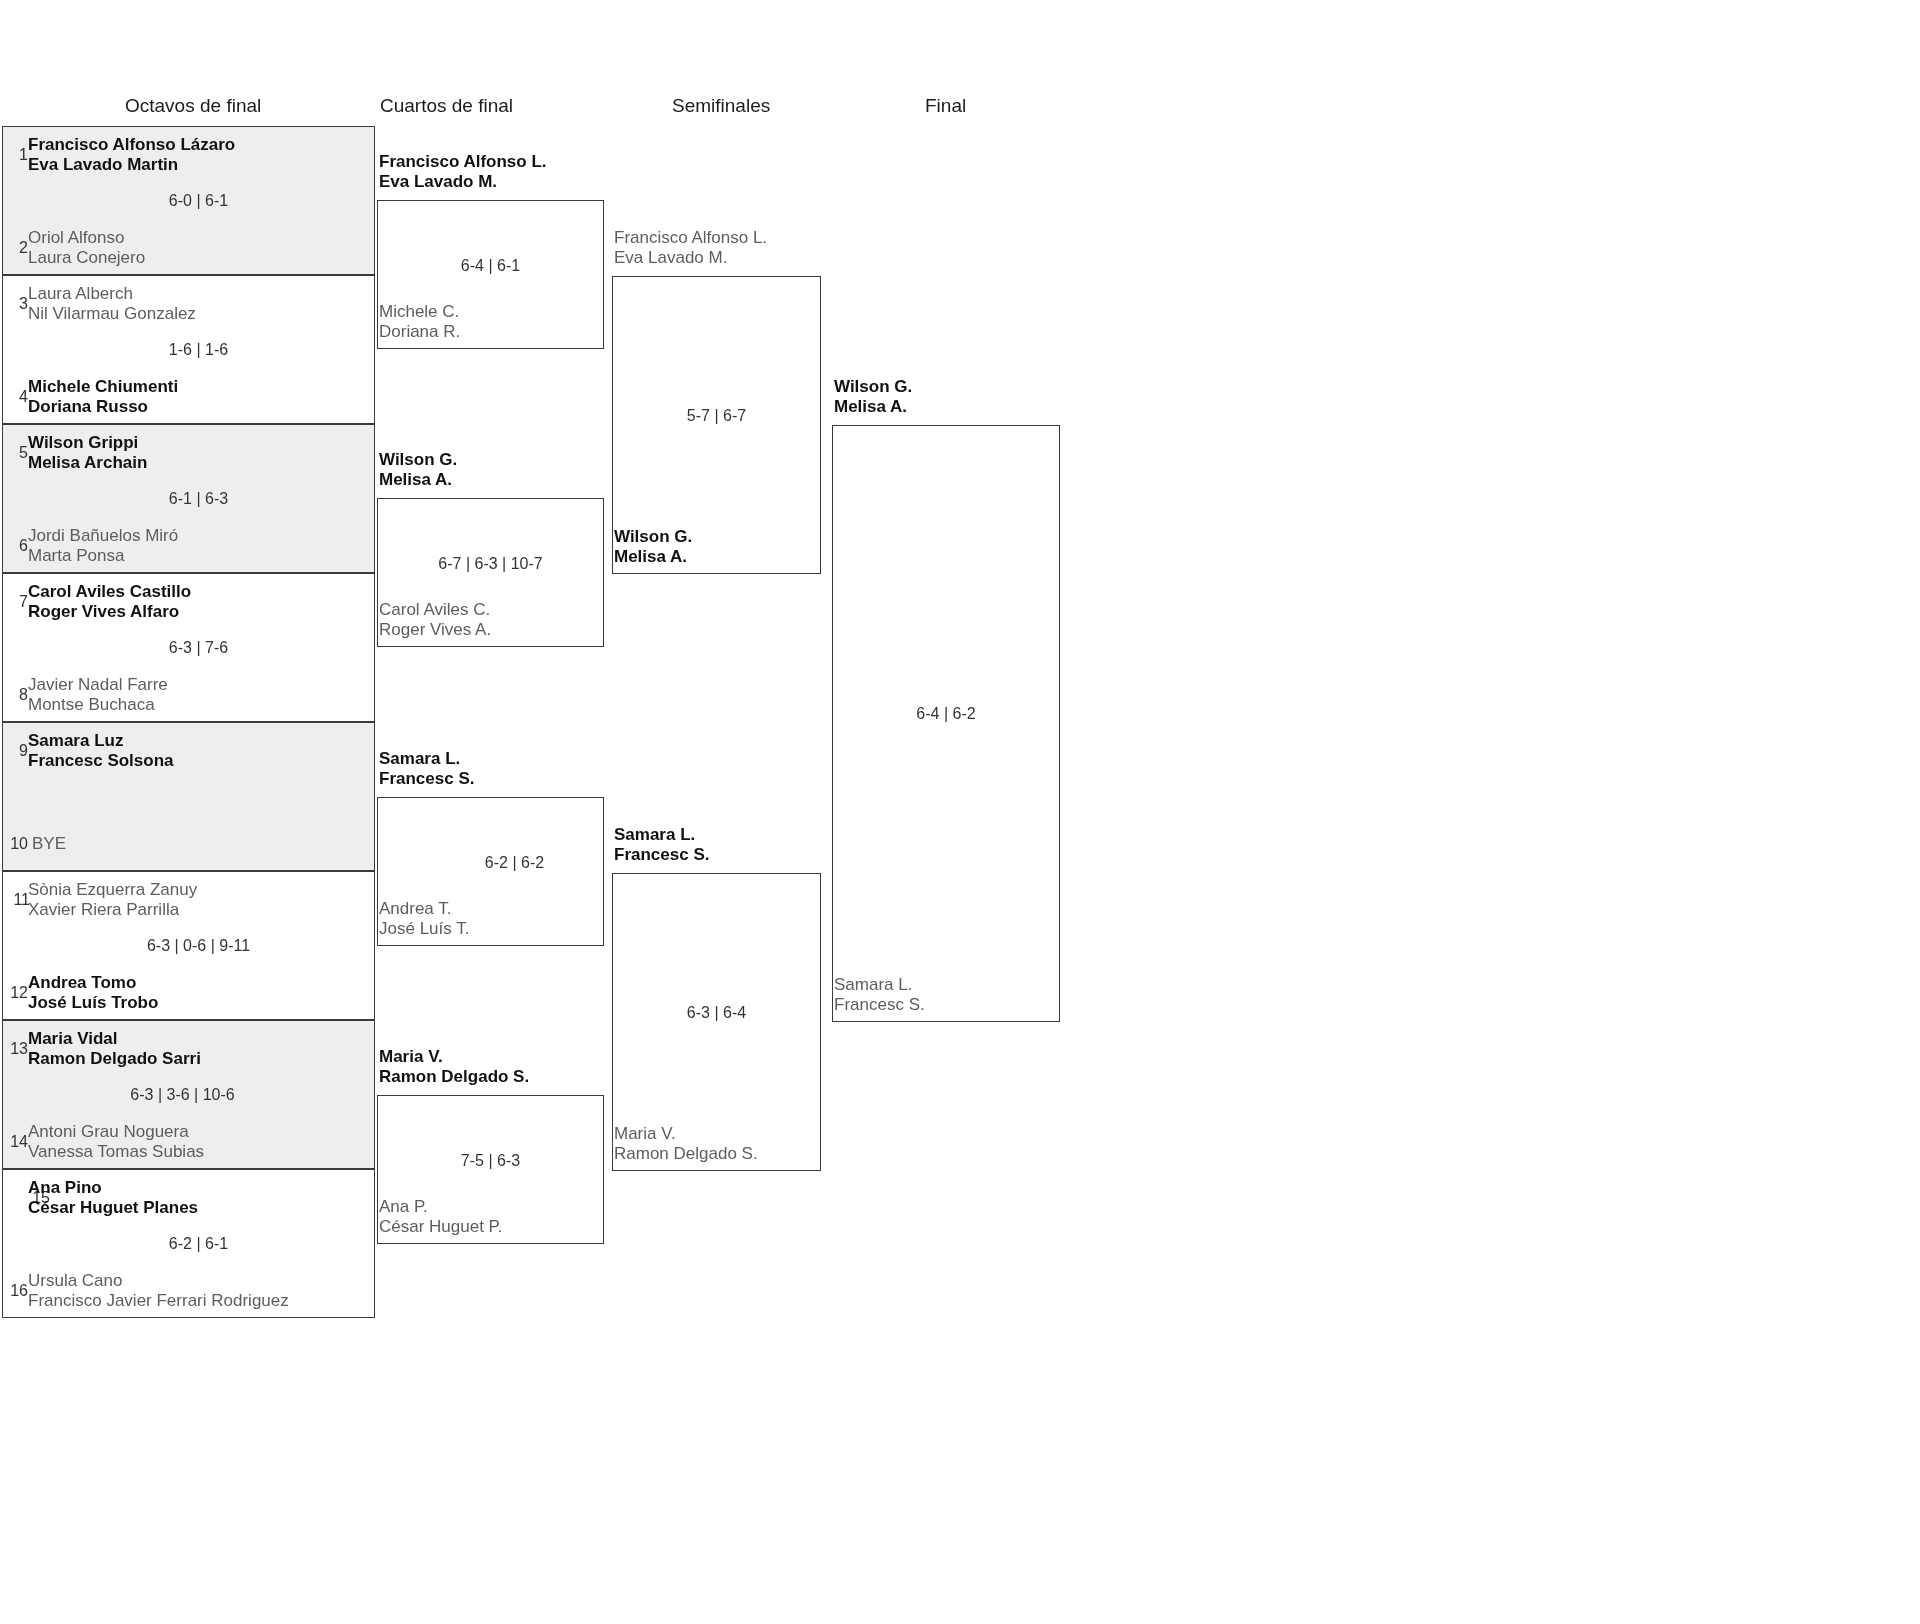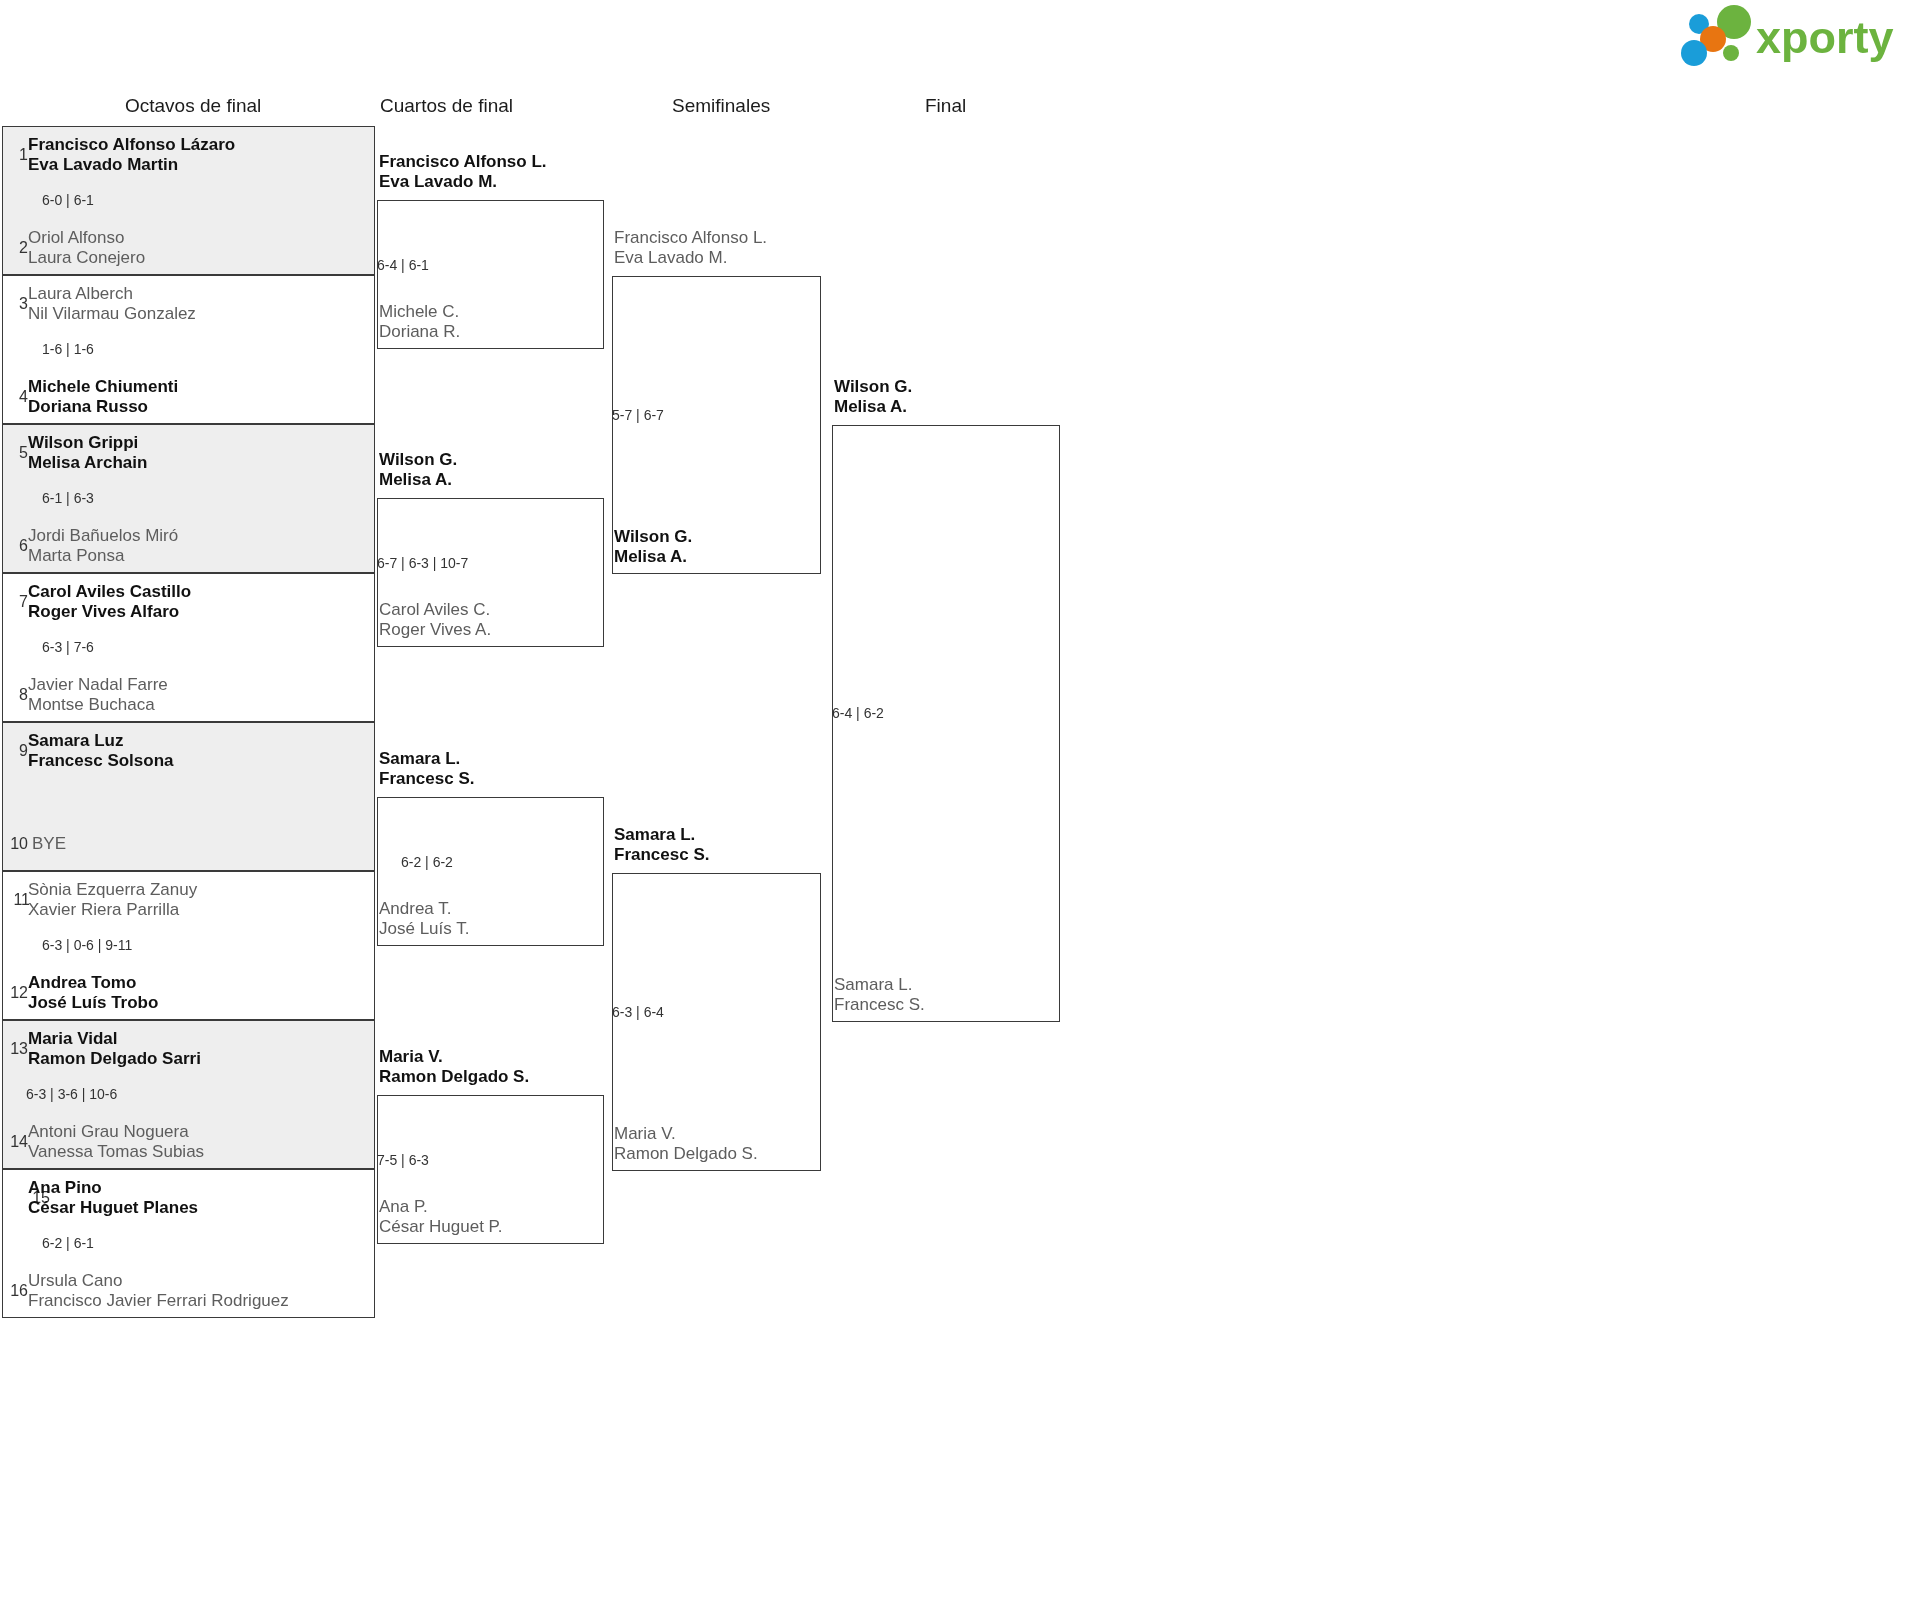--- a/index.html
+++ b/index.html
@@ -94,43 +94,32 @@
 
   .bye-label {
     position: absolute;
     font-size: 17px;
     color: #5d5d5d;
     white-space: nowrap;
   }
 
   .score {
     position: absolute;
-    font-size: 14px;
+    font-size: 16px;
     color: #333333;
     white-space: nowrap;
+    text-align: center;
   }
 </style>
 </head>
 <body>
 
 <div id="header">
 
 
-  <div id="logo">
-    <svg width="230" height="62" viewBox="0 0 230 62" xmlns="http://www.w3.org/2000/svg">
-
-      <circle cx="27" cy="19" r="10" fill="#1a9dd9"></circle>
-      <circle cx="62" cy="17" r="17" fill="#6cb33f"></circle>
-      <circle cx="41" cy="34" r="13" fill="#e87511"></circle>
-      <circle cx="22" cy="48" r="13" fill="#1a9dd9"></circle>
-      <circle cx="59" cy="48" r="8" fill="#6cb33f"></circle>
-
-      <text x="84" y="48" font-family="Liberation Sans, sans-serif" font-size="45" font-weight="bold" fill="#6cb33f">xporty</text>
-    </svg>
-  </div>
 </div>
 
 <div id="bracket">
     <div class="round-header" style="left: 125px;">Octavos de final</div>
     <div class="round-header" style="left: 380px;">Cuartos de final</div>
     <div class="round-header" style="left: 672px;">Semifinales</div>
     <div class="round-header" style="left: 925px;">Final</div>
     <div class="match-box shaded" style="left: 2px; top: 126px; width: 373px; height: 149px;"></div>
     <div class="seed-num" style="left: 2px; top: 146px;">1</div>
     <div class="team winner" style="left: 28px; top: 135px;">

